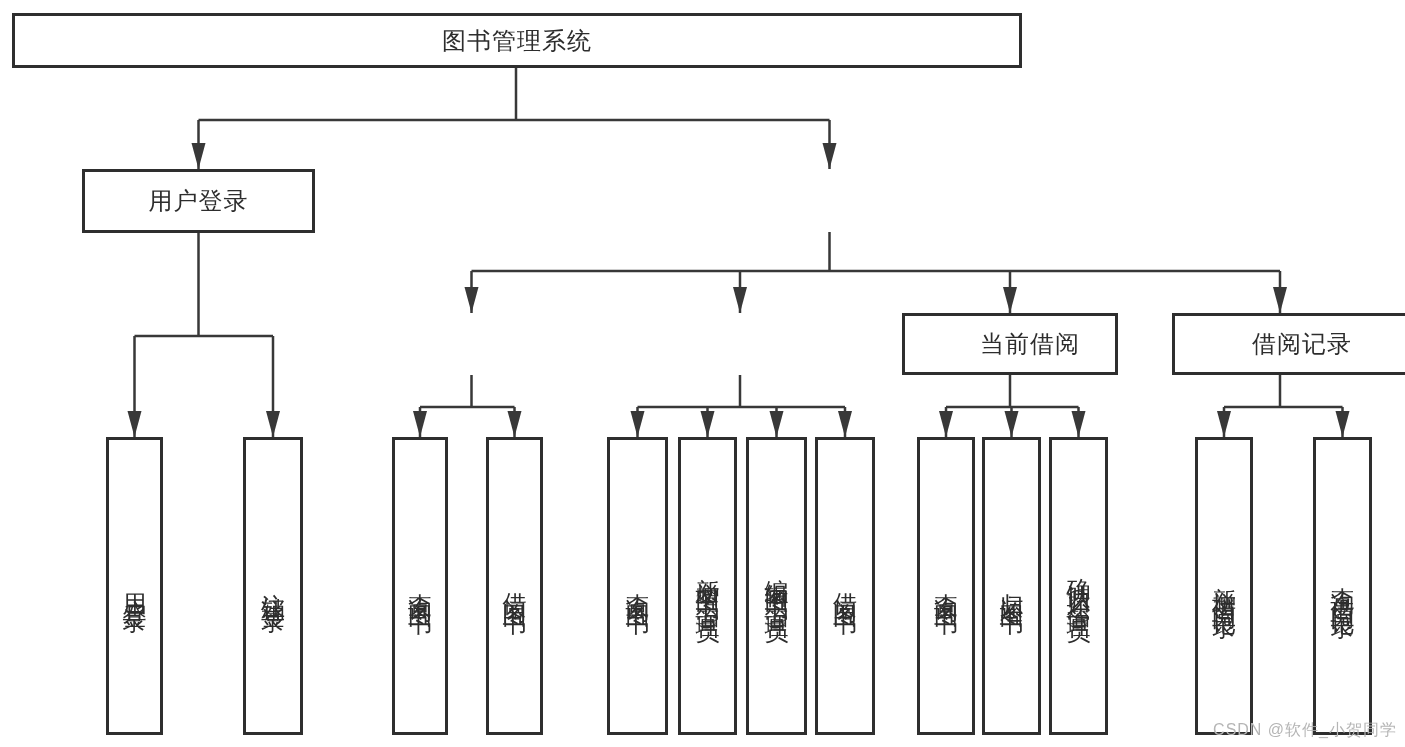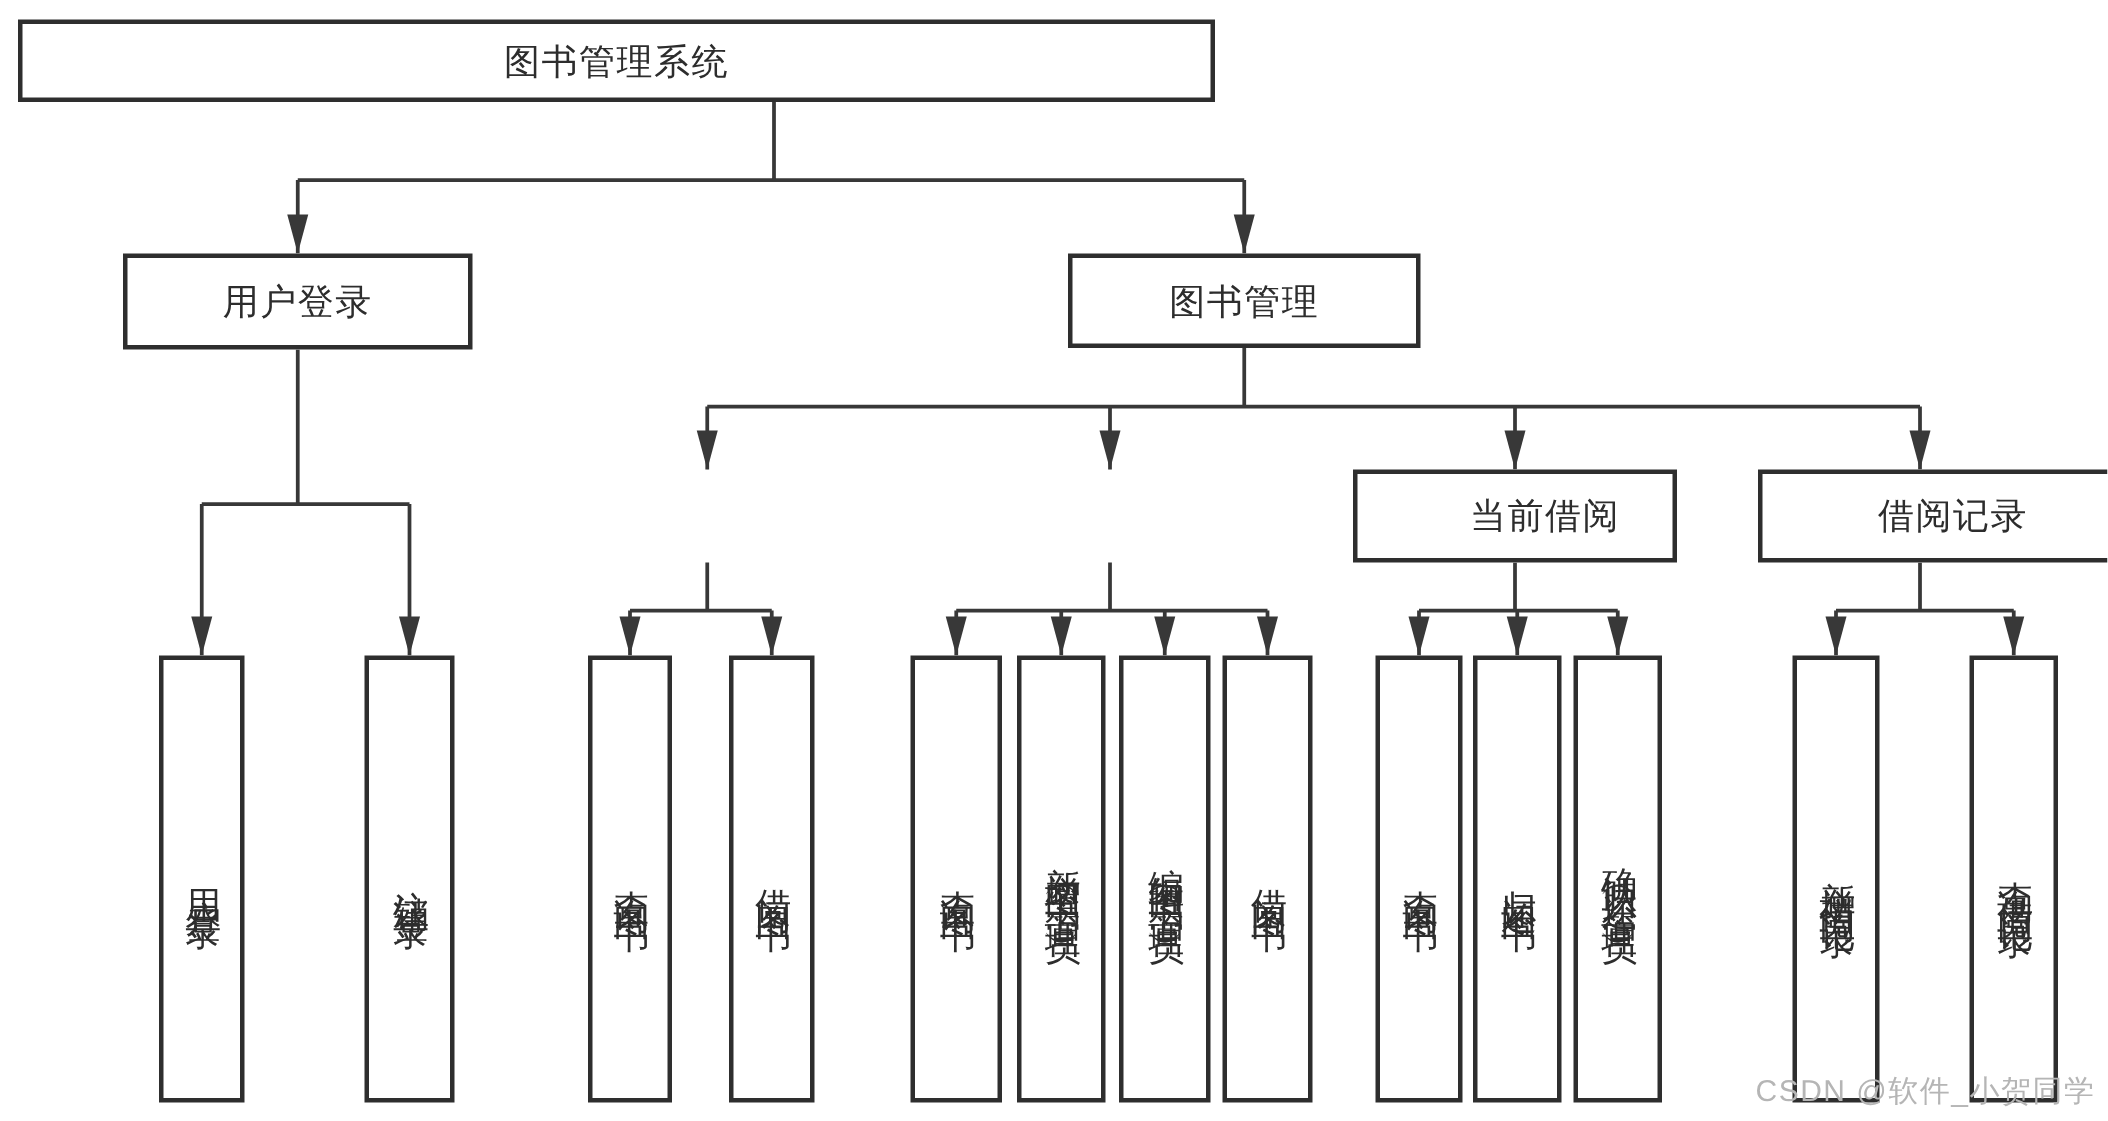--- a/index.html
+++ b/index.html
@@ -39,21 +39,21 @@
     writing-mode: vertical-rl;
     text-orientation: mixed;
     letter-spacing: 6px;
     line-height: 1;
     padding: 6px 0;
   }
   .watermark {
     position: absolute;
     right: 8px;
     bottom: 6px;
-    font-size: 20px;
+    font-size: 16px;
     color: #b5b5b5;
     letter-spacing: 1px;
     white-space: nowrap;
   }
 </style>
 </head>
 <body>
 
 <div class="stage">
 
@@ -90,24 +90,23 @@
       <polygon points="769.5,411 783.5,411 776.5,437"></polygon>
       <polygon points="838,411 852,411 845,437"></polygon>
       <polygon points="939,411 953,411 946,437"></polygon>
       <polygon points="1004.5,411 1018.5,411 1011.5,437"></polygon>
       <polygon points="1071.5,411 1085.5,411 1078.5,437"></polygon>
       <polygon points="1217,411 1231,411 1224,437"></polygon>
       <polygon points="1335.5,411 1349.5,411 1342.5,437"></polygon>
     </g>
   </svg>
 
-  <div class="node" style="left:12px; top:13px; width:798px; height:55px;">图书管理系统</div>
+  <div class="node" style="left:12px; top:13px; width:1010px; height:55px;">图书管理系统</div>
 
   <div class="node" style="left:82px; top:169px; width:233px; height:64px;">用户登录</div>
-  <div class="node" style="left:712px; top:169px; width:235px; height:63px;">图书管理</div>
 
   <div class="node" style="left:902px; top:313px; width:216px; height:62px;padding-left:40px;">当前借阅</div>
   <div class="node" style="left:1172px; top:313px; width:260px; height:62px;">借阅记录</div>
 
   <div class="node vert" style="left:106px; top:437px; width:57px; height:298px;">用户登录</div>
   <div class="node vert" style="left:243px; top:437px; width:60px; height:298px;">注销登录</div>
 
   <div class="node vert" style="left:392px; top:437px; width:56px; height:298px;">查询图书</div>
   <div class="node vert" style="left:486px; top:437px; width:57px; height:298px;">借阅图书</div>
 

